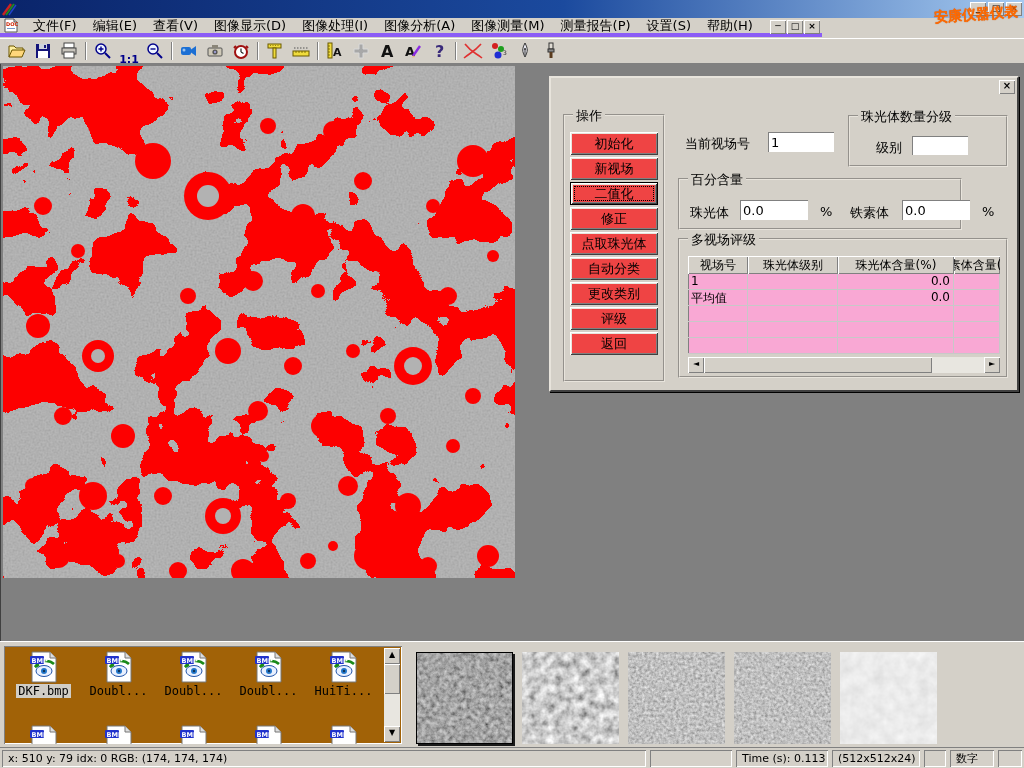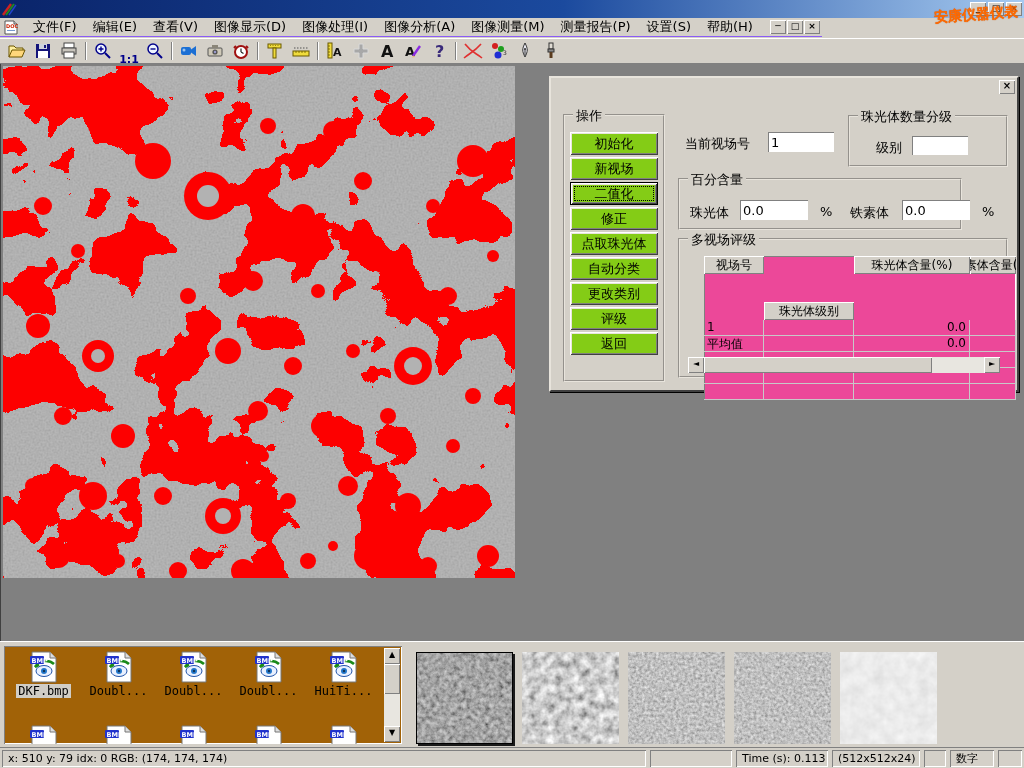--- a/index.html
+++ b/index.html
@@ -1,34 +1,34 @@
 <!DOCTYPE html>
 <html><head>
 <meta charset="utf-8">
 <style>
   * { margin:0; padding:0; box-sizing:border-box; }
   html,body { width:1024px; height:768px; overflow:hidden; }
   body { position:relative; font-family:"DejaVu Sans", sans-serif; background:#d4d0c8; font-size:12px; color:#000; }
 
   
-  .raised { box-shadow: inset 1px 1px 0 #ffffff, inset -1px -1px 0 #404040, inset 2px 2px 0 #e8e4dc, inset -2px -2px 0 #808080; background:#84cc16;text-align:center; }
+  .raised { box-shadow: inset 1px 1px 0 #ffffff, inset -1px -1px 0 #404040, inset 2px 2px 0 #e8e4dc, inset -2px -2px 0 #808080; background:#ef4444;text-align:center; }
   .raised1 { box-shadow: inset 1px 1px 0 #ffffff, inset -1px -1px 0 #808080; background:#d4d0c8; }
   .sunken1 { box-shadow: inset 1px 1px 0 #808080, inset -1px -1px 0 #ffffff; }
 
   
   .titlebar { position:absolute; left:0; top:0; width:1024px; height:18px;
     background:linear-gradient(90deg,#0a246a 0%,#1b4a9e 55%,#a6caf0 100%);
     display:flex; align-items:center; padding:0 2px; }
   .titlebar .ttext { color:#fff; font-weight:bold; font-size:12px; margin-left:4px; white-space:nowrap; }
   .winbtns { position:absolute; right:2px; top:2px; display:flex; gap:2px; }
   .wbtn { width:16px; height:14px; font-size:9px; line-height:12px; text-align:center; font-weight:bold; color:#000; }
 
   
   .menubar { position:absolute; left:0; top:18px; width:822px; height:19px; background:#d4d0c8;
-    display:flex; align-items:center; gap:0; border-bottom:1px solid #8b5cf6; }
+    display:flex; align-items:center; gap:0; border-bottom:4px solid #8b5cf6; }
   .menuitem { padding:2px 8px; font-size:13px; white-space:nowrap; }
   .docicon { margin:0 6px 0 4px; }
   .childbtns { position:absolute; right:2px; top:2px; display:flex; gap:1px; }
 
   .watermark { position:absolute; right:6px; top:6px; z-index:50; color:#ff6a00; font-weight:bold;
     font-size:14px; transform:rotate(-4deg); pointer-events:none; text-shadow:0 0 1px #c94f00; }
 
   
   .toolbar { position:absolute; left:0; top:38px; width:1024px; height:26px; background:#d4d0c8;
     display:flex; align-items:center; padding-left:4px;
@@ -50,21 +50,21 @@
   .dclose { position:absolute; right:2px; top:2px; width:16px; height:14px; font-size:10px; line-height:12px; text-align:center; font-weight:bold; }
   .group { position:absolute; border:2px groove #e8e4dc; }
   .group > .legend { position:absolute; top:-9px; left:8px; background:#d4d0c8; padding:0 3px; font-size:13px; }
   .opbuttons { position:absolute; left:5px; top:16px; right:5px; display:flex; flex-direction:column; gap:2px; }
   .obtn { height:23px; font-size:13px; display:flex; align-items:center; justify-content:center; font-family:"DejaVu Sans",sans-serif; }
   .obtn.focused { border:1px solid #000; outline:1px dotted #000; outline-offset:-5px; }
   .dlabel { position:absolute; font-size:13px; white-space:nowrap; }
   .dinput { position:absolute; background:#fff; border:none; font-size:13px; padding:1px 3px; font-family:"DejaVu Sans",sans-serif; }
 
   
-  .mtable { position:absolute; left:24px; top:16px; width:312px; background:#ec4899; }
+  .mtable { position:absolute; left:8px; top:16px; width:312px; background:#f9a8d4; }
   .trow { display:flex; }
   .th { height:18px; background:#d4d0c8; font-size:12px; display:flex; align-items:center; justify-content:center;
         box-shadow: inset 1px 1px 0 #ffffff, inset -1px -1px 0 #808080; overflow:hidden; white-space:nowrap; flex:none; }
   .td { height:16px; font-size:12px; border-right:1px solid #c8c8c8; border-bottom:1px solid #c8c8c8;
         white-space:nowrap; overflow:hidden; flex:none; padding:0 3px; }
   .td.num { text-align:right; }
   .hscroll { position:absolute; left:8px; top:117px; width:312px; height:16px; background:#d4d0c8; display:flex; }
   .sarrow { width:16px; height:16px; font-size:8px; line-height:14px; text-align:center; flex:none; }
   .strack { flex:1; background:#e8e6e0; position:relative; }
   .sthumb { position:absolute; left:0; top:0; height:16px; }
@@ -444,21 +444,21 @@
       <span class="dlabel" style="left:170px; top:24px;">铁素体</span>
       <input class="dinput sunken1" style="position: absolute; left: 222px; top: 20px; width: 68px; height: 20px;" value="0.0">
       <span class="dlabel" style="left:302px; top:24px;">%</span>
     </div>
 
     <div class="group" style="left:127px; top:160px; width:330px; height:140px;">
       <span class="legend">多视场评级</span>
       <div class="mtable sunken1">
         <div class="trow">
           <div class="th" style="width:60px;">视场号</div>
-          <div class="th" style="width:90px;margin-top:46px;">珠光体级别</div>
+          <div class="th" style="width:90px;">珠光体级别</div>
           <div class="th" style="width:116px;">珠光体含量(%)</div>
           <div class="th" style="width:46px;">铁素体含量(%)</div>
         </div>
         <div class="trow">
           <div class="td" style="width:60px;">1</div>
           <div class="td" style="width:90px;"></div>
           <div class="td num" style="width:116px;">0.0</div>
           <div class="td" style="width:46px;"></div>
         </div>
         <div class="trow">

